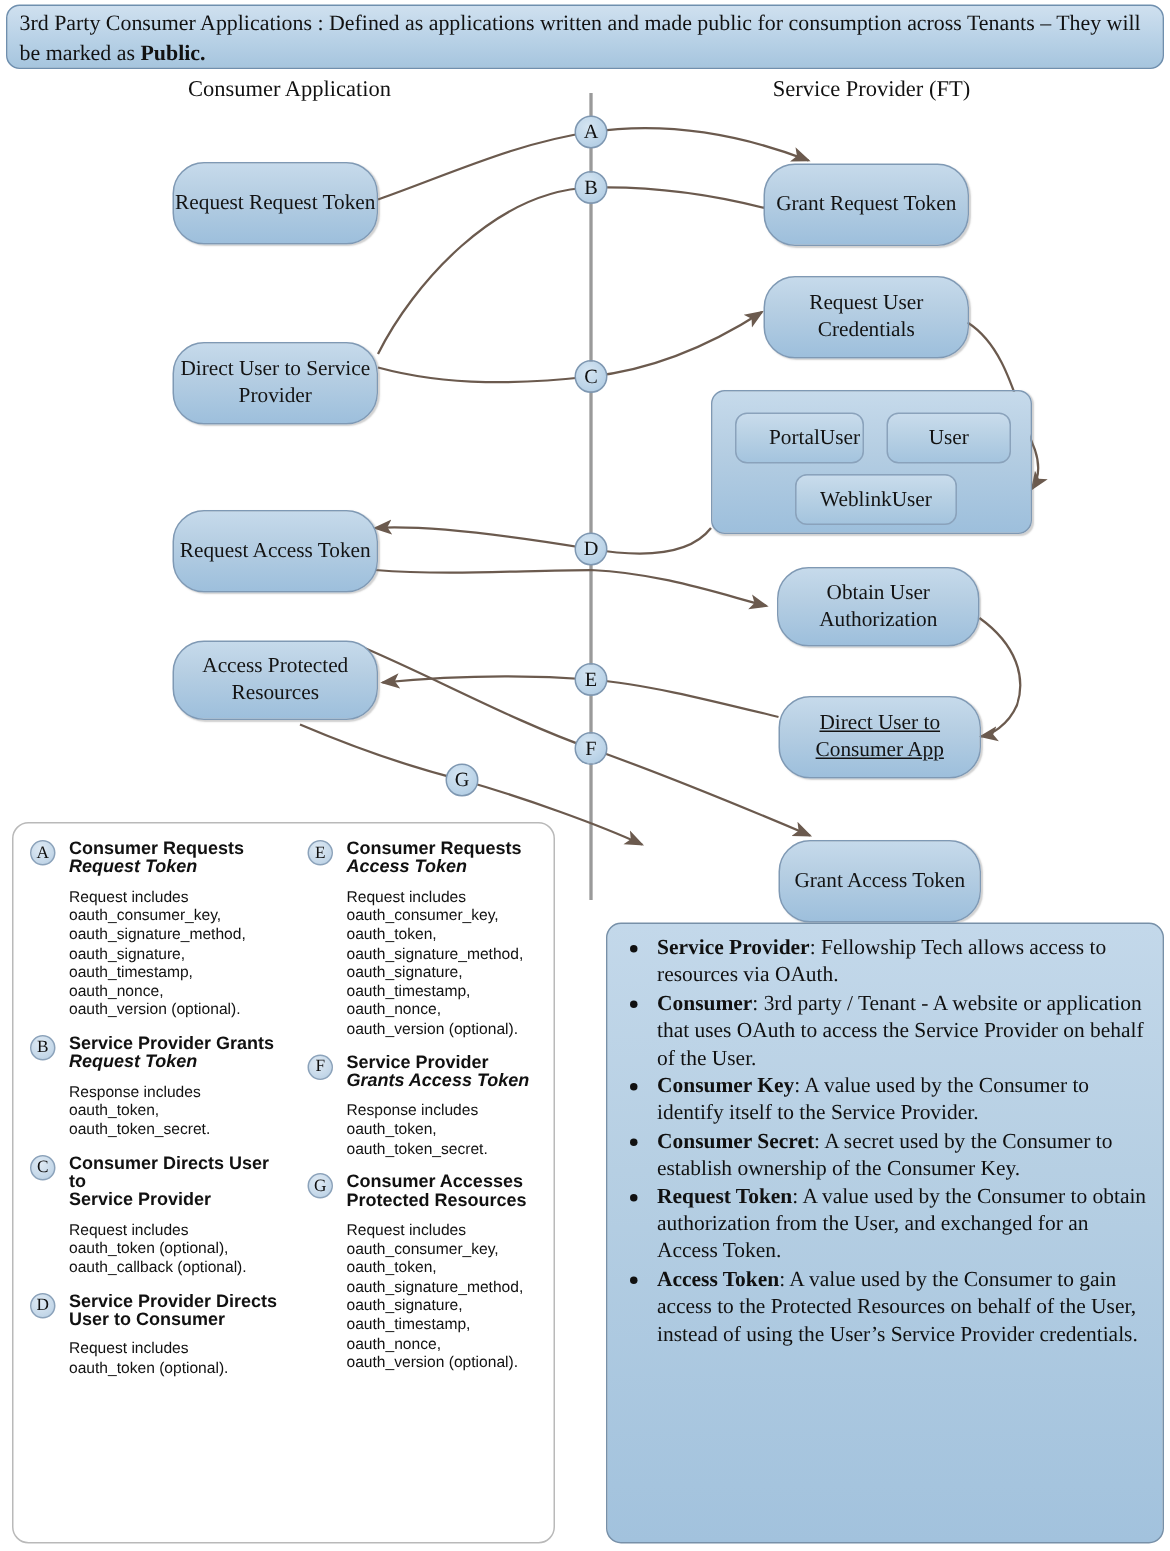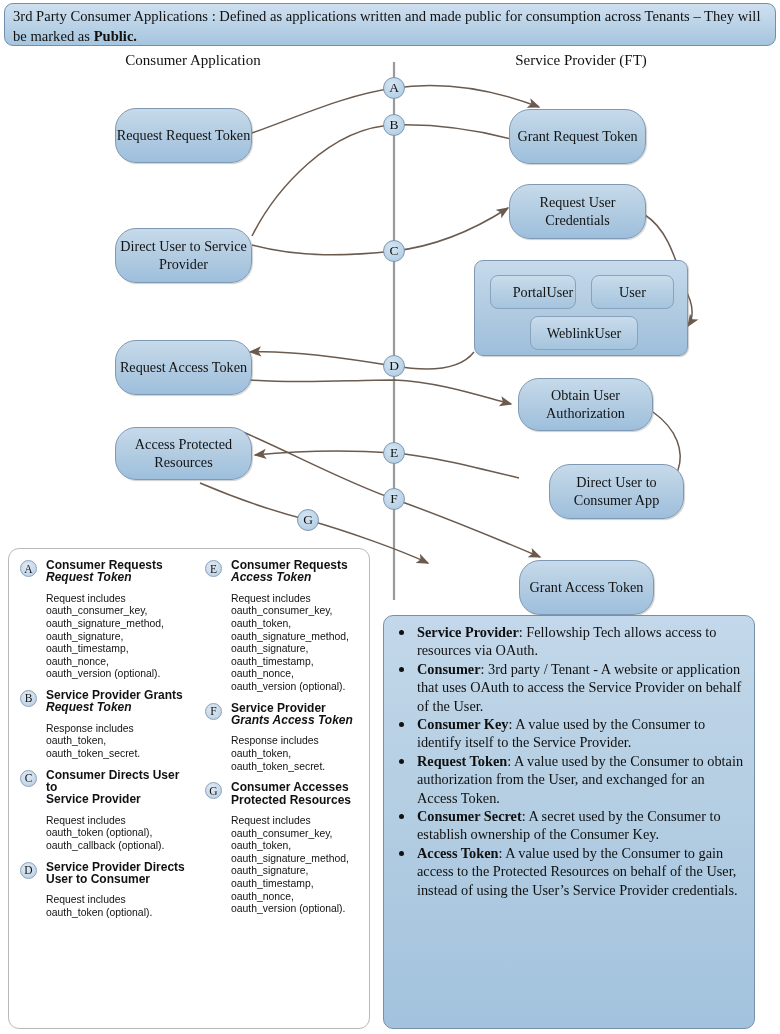--- a/index.html
+++ b/index.html
@@ -151,21 +151,21 @@
     margin-top: 9px;
     font-size: 10.4px;
     line-height: 12.6px;
     color: #111;
     white-space: pre-line;
   }
 
   
   .defs-panel {
     position: absolute;
-    left: 383px; top: 615px;
+    left: 404px; top: 615px;
     width: 372px; height: 414px;
     box-sizing: border-box;
     border: 1px solid #7790a8;
     border-radius: 10px;
     background: linear-gradient(180deg, #c3d8ea 0%, #b6cfe3 40%, #a2c2dd 100%);
     padding: 7px 10px 0 6px;
   }
   .defs-list { margin: 0; padding: 0; list-style: none; }
   .defs-list li {
     position: relative;
@@ -252,21 +252,21 @@
 
 <div class="userpanel" style="left:474px; top:260px; width:214px; height:96px;">
   <div class="ubox" style="left:15px; top:14px; width:86px; height:34px;padding-left:20px;">PortalUser</div>
   <div class="ubox" style="left:116px; top:14px; width:83px; height:34px;">User</div>
   <div class="ubox" style="left:55px; top:55px; width:108px; height:34px;">WeblinkUser</div>
 </div>
 
 <div class="fbox" style="left:518px; top:378px; width:135px; height:53px;">Obtain User
 Authorization</div>
 
-<div class="fbox" style="left:549px; top:464px; width:135px; height:55px;">Direct User to
+<div class="fbox" style="left:519px; top:464px; width:135px; height:55px;text-decoration:underline;">Direct User to
 Consumer App</div>
 
 <div class="fbox" style="left:519px; top:560px; width:135px; height:55px;">Grant
 Access Token</div>
 
 <div class="legend-panel">
   <div class="legend-col left" id="legend-col-left">
       <div class="lg-entry">
         <div class="lg-head">
           <div class="lg-badge">A</div>
@@ -367,17 +367,17 @@
 oauth_version (optional).</div>
       </div>
     </div>
 </div>
 
 <div class="defs-panel">
   <ul class="defs-list" id="defs-list">
       <li><span class="bullet"></span><b>Service Provider</b><span>: Fellowship Tech allows access to resources via OAuth.</span></li>
       <li><span class="bullet"></span><b>Consumer</b><span>: 3rd party / Tenant - A website or application that uses OAuth to access the Service Provider on behalf of the User.</span></li>
       <li><span class="bullet"></span><b>Consumer Key</b><span>: A value used by the Consumer to identify itself to the Service Provider.</span></li>
+      <li><span class="bullet"></span><b>Consumer Secret</b><span>: A secret used by the Consumer to establish ownership of the Consumer Key.</span></li>
       <li><span class="bullet"></span><b>Request Token</b><span>: A value used by the Consumer to obtain authorization from the User, and exchanged for an Access Token.</span></li>
-      <li><span class="bullet"></span><b>Consumer Secret</b><span>: A secret used by the Consumer to establish ownership of the Consumer Key.</span></li>
       <li><span class="bullet"></span><b>Access Token</b><span>: A value used by the Consumer to gain access to the Protected Resources on behalf of the User, instead of using the User’s Service Provider credentials.</span></li>
     </ul>
 </div>
 
 </body></html>

